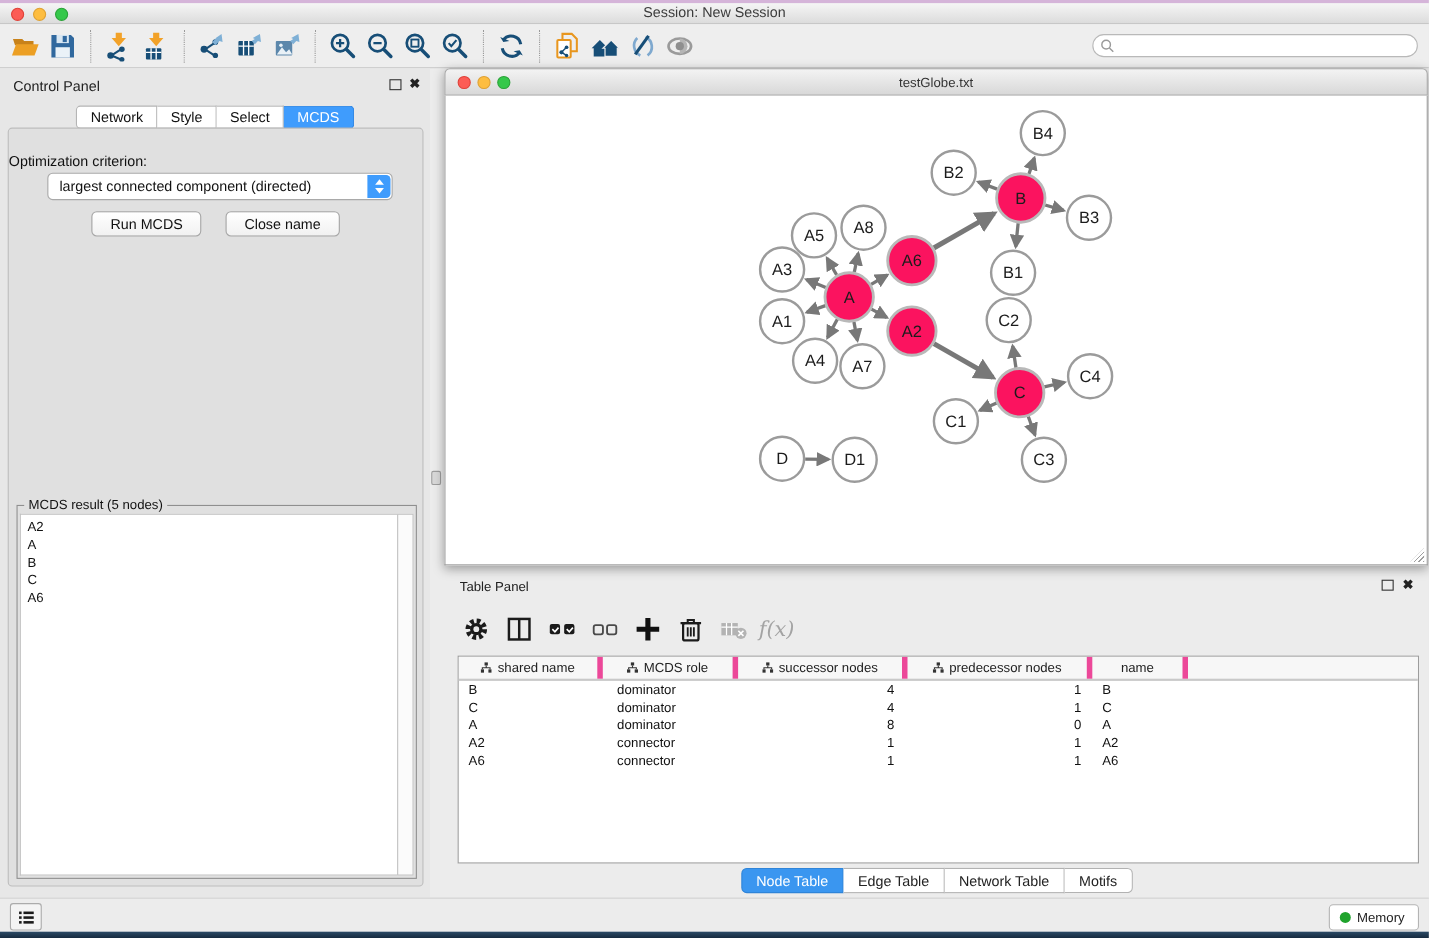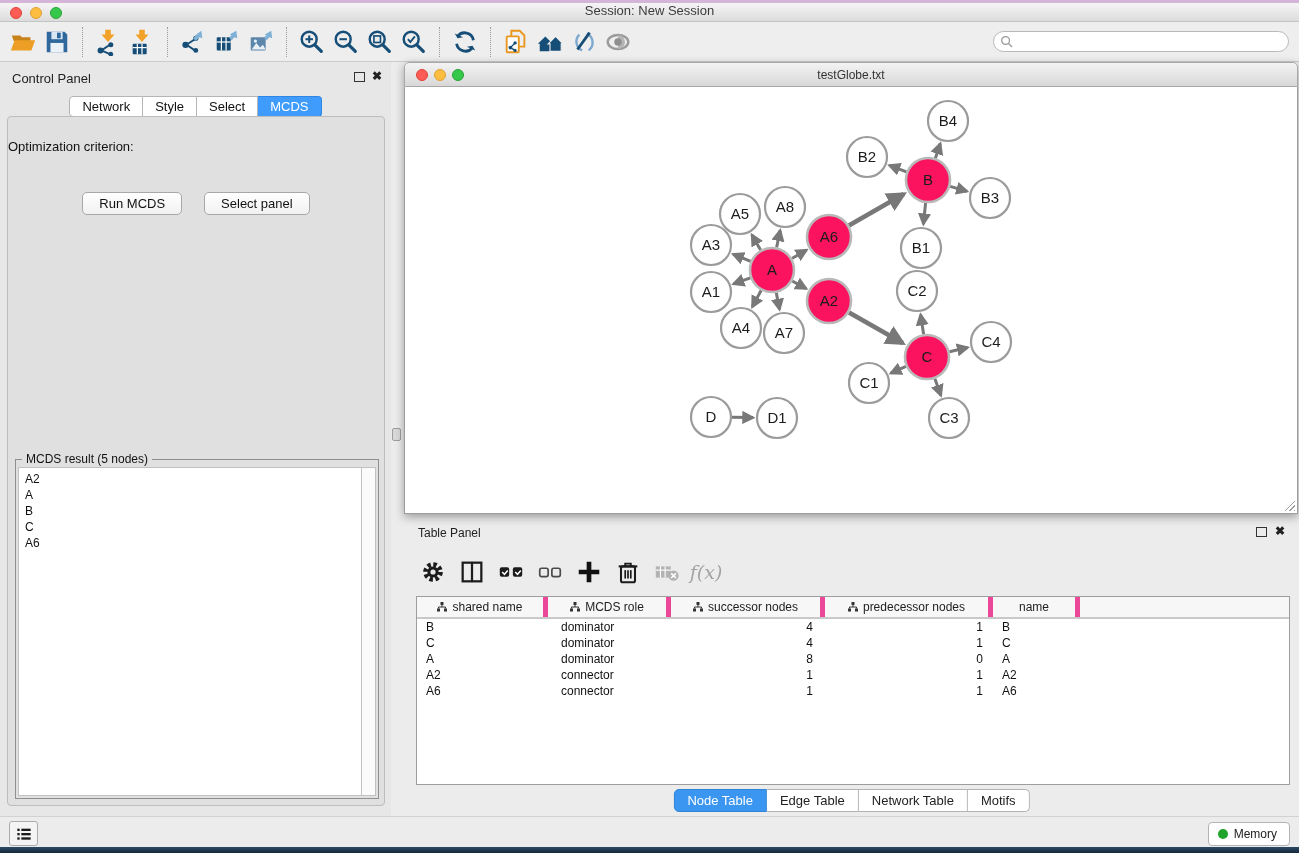--- a/index.html
+++ b/index.html
@@ -305,23 +305,30 @@
 
     <div class="cp-tabs">
       <div class="tab">Network</div>
       <div class="tab">Style</div>
       <div class="tab">Select</div>
       <div class="tab sel">MCDS</div>
     </div>
 
     <div class="cp-inner">
       <div class="opt-label">Optimization criterion:</div>
+      <div class="select">
+        <span>largest connected component (directed)</span>
+        <div class="stepper">
+            <div class="chev-up"></div>
+            <div class="chev-dn"></div>
+          </div>
+      </div>
       <div class="cp-buttons">
         <div class="btn">Run MCDS</div>
-        <div class="btn">Select panel</div>
+        <div class="btn">Close name</div>
       </div>
       <div class="group-box">
         <span class="group-title">MCDS result (5 nodes)</span>
         <div class="mcds-list">
             <div class="mcds-item">A2</div>
             <div class="mcds-item">A</div>
             <div class="mcds-item">B</div>
             <div class="mcds-item">C</div>
             <div class="mcds-item">A6</div>
           </div>

